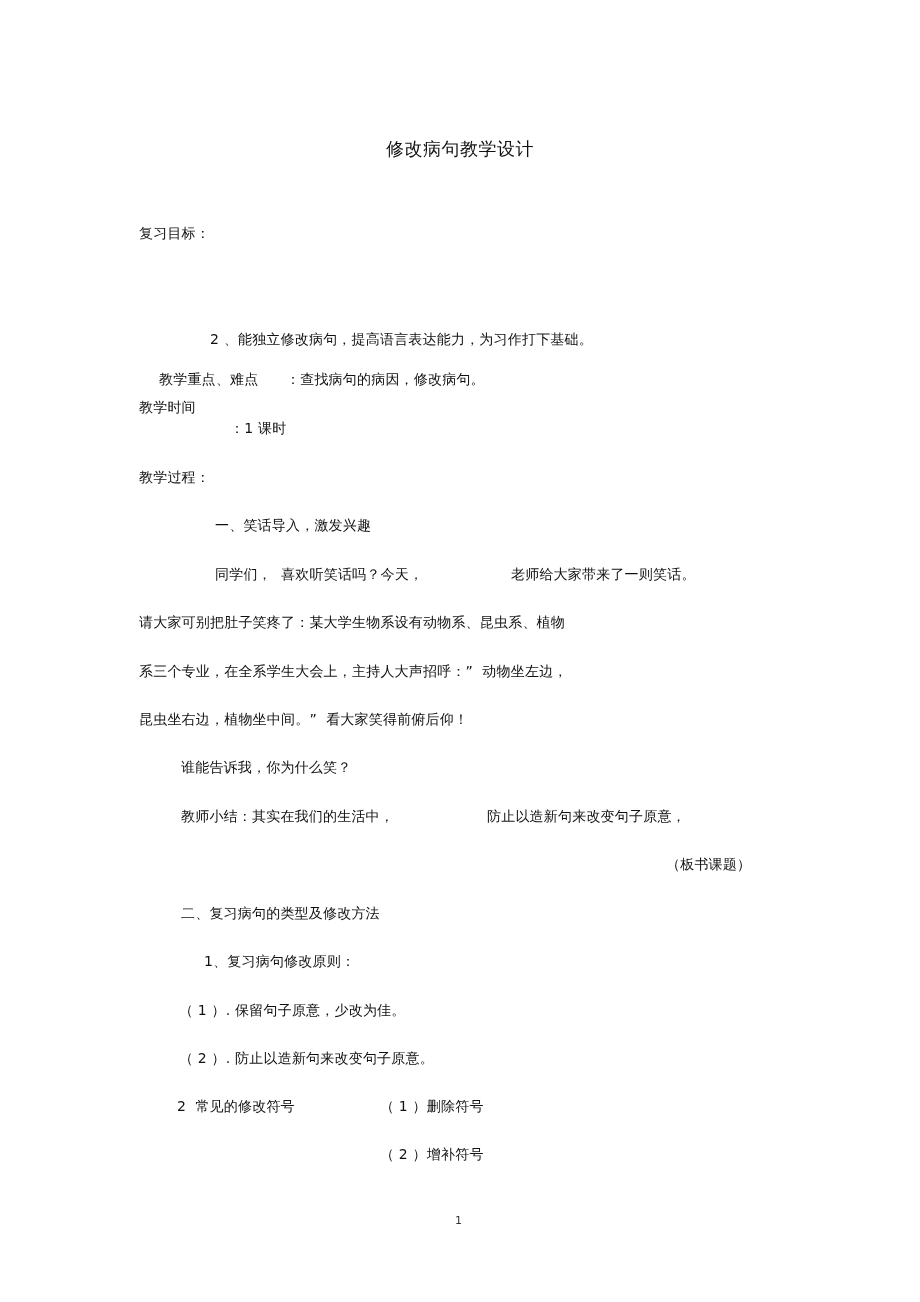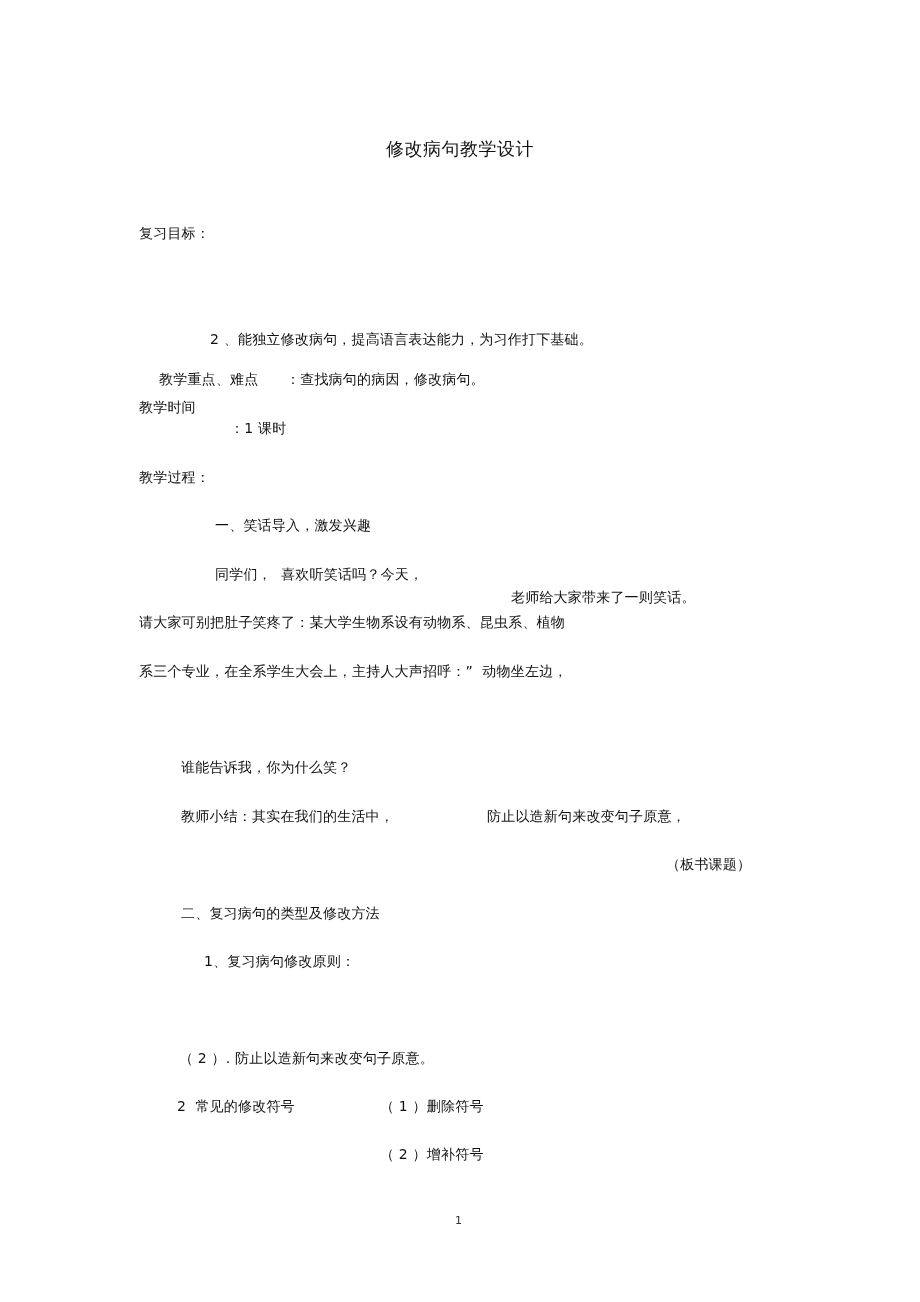--- a/index.html
+++ b/index.html
@@ -62,36 +62,38 @@
   <div class="line" style="top:368px; left:286px;">：查找病句的病因，修改病句。</div>
 
   <div class="line" style="top:396px; left:139px;">教学时间</div>
   <div class="line" style="top:417px; left:230px;">：1 课时</div>
 
   <div class="line" style="top:466px; left:139px;">教学过程：</div>
 
   <div class="line" style="top:514px; left:215px;">一、笑话导入，激发兴趣</div>
 
   <div class="line" style="top:563px; left:215px;">同学们，  喜欢听笑话吗？今天，</div>
-  <div class="line" style="top:586px; left:511px;">老师给大家带来了一则笑话。</div>
+  <div class="line" style="top:563px; left:511px;">老师给大家带来了一则笑话。</div>
 
   <div class="line" style="top:611px; left:139px;">请大家可别把肚子笑疼了：某大学生物系设有动物系、昆虫系、植物</div>
   <div class="line" style="top:660px; left:139px;">系三个专业，在全系学生大会上，主持人大声招呼：”  动物坐左边，</div>
+  <div class="line" style="top:708px; left:139px;">昆虫坐右边，植物坐中间。”  看大家笑得前俯后仰！</div>
 
   <div class="line" style="top:756px; left:181px;">谁能告诉我，你为什么笑？</div>
 
   <div class="line" style="top:805px; left:181px;">教师小结：其实在我们的生活中，</div>
   <div class="line" style="top:805px; left:487px;">防止以造新句来改变句子原意，</div>
 
   <div class="line" style="top:853px; left:666px;text-align:center;">（板书课题）</div>
 
   <div class="line" style="top:902px; left:181px;">二、复习病句的类型及修改方法</div>
 
   <div class="line" style="top:950px; left:204px;">1、复习病句修改原则：</div>
 
+  <div class="line" style="top:999px; left:179px;">（ 1 ）. 保留句子原意，少改为佳。</div>
   <div class="line" style="top:1047px; left:179px;">（ 2 ）. 防止以造新句来改变句子原意。</div>
 
   <div class="line" style="top:1095px; left:177px;">2  常见的修改符号</div>
   <div class="line" style="top:1095px; left:380px;">（ 1 ）删除符号</div>
   <div class="line" style="top:1143px; left:380px;">（ 2 ）增补符号</div>
 
   <div class="page-number">1</div>
 
 </div>
 

